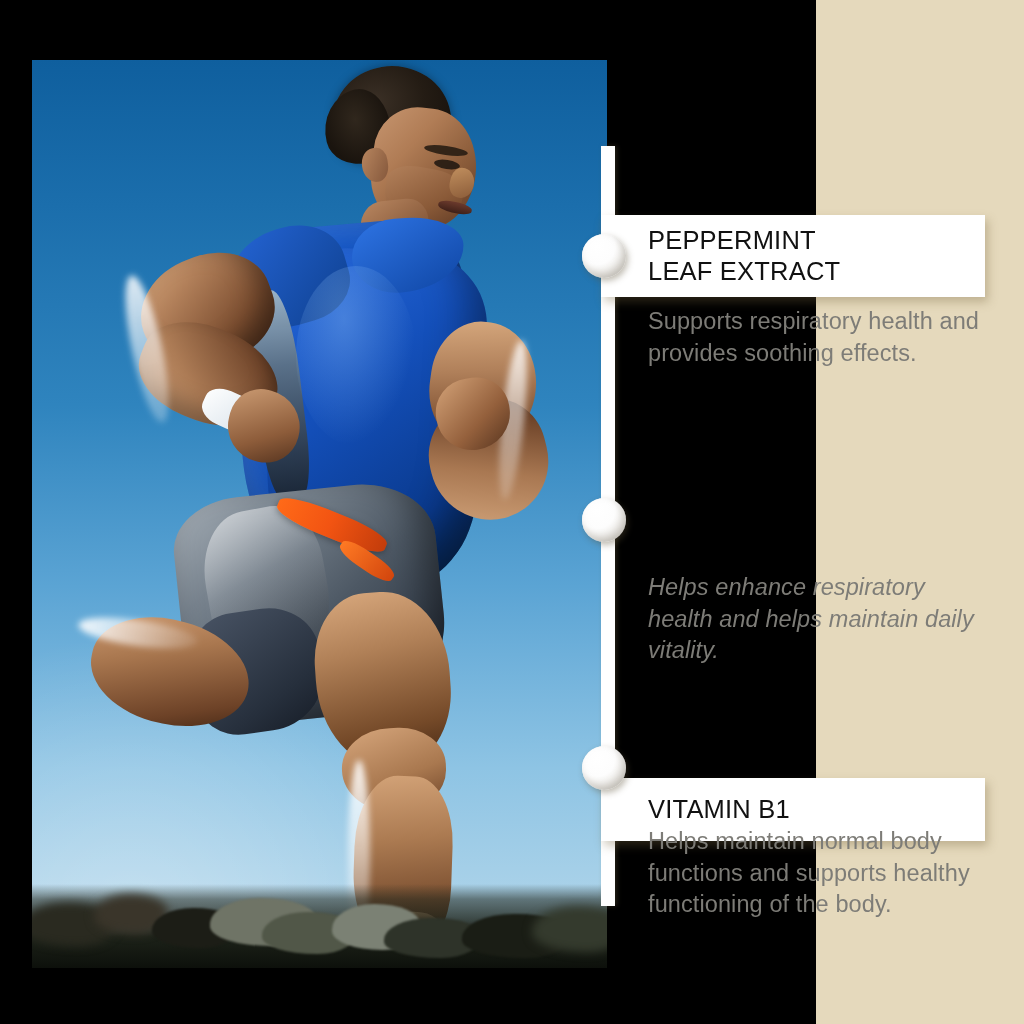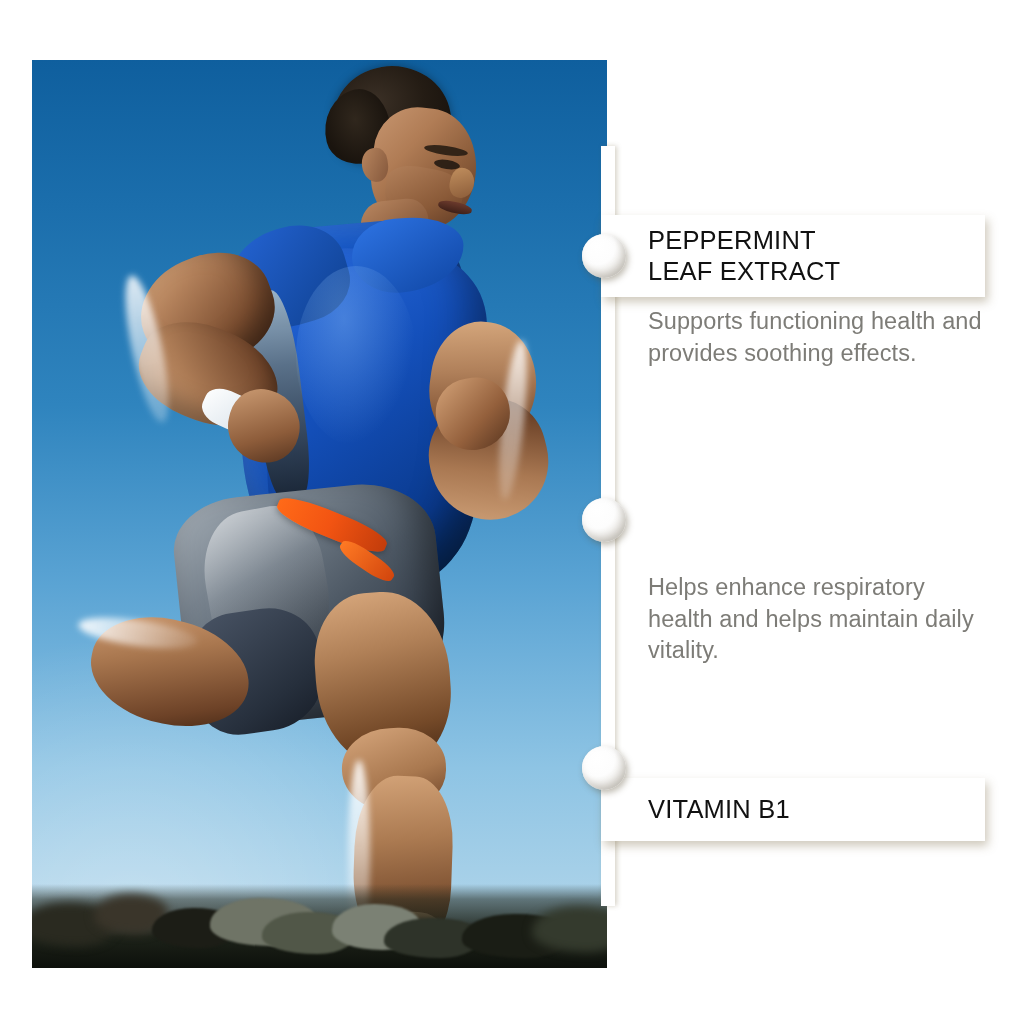--- a/index.html
+++ b/index.html
@@ -3,21 +3,21 @@
 <meta charset="utf-8">
 <style>
   html,body{margin:0;padding:0;}
   body{
     width:1024px;height:1024px;
     background:#e5d9bc;
     font-family:"Liberation Sans", sans-serif;
     overflow:hidden;
     position:relative;
   }
-  #stage{position:absolute;left:0;top:0;width:1024px;height:1024px;background:#ffffff;}
+  #stage{position:absolute;left:0;top:0;width:816px;height:1024px;background:#000000;}
 
   
   .photo{
     position:absolute;left:32px;top:60px;width:575px;height:908px;
     overflow:hidden;background:#1569a8;
   }
   .sky{
     position:absolute;inset:0;
     background:linear-gradient(180deg,#0f5f9e 0%,#1b6eac 16%,#2f84be 38%,#5ba4d4 58%,#8ec4e4 78%,#aad2e9 92%,#b6d8ec 100%);
   }
@@ -409,23 +409,24 @@
     </div>
   </div>
 
   <div class="spine"></div>
 
   <div class="card" style="top:215px;width:384px;height:82px;">
     <div class="title">PEPPERMINT
 LEAF EXTRACT</div>
   </div>
   <div class="bullet" style="left:582px;top:234px;"></div>
-  <div class="desc" style="left:648px;top:306px;width:340px;">Supports functioning health and provides soothing effects.</div>
+  <div class="desc" style="left:648px;top:306px;width:340px;">Supports respiratory health and provides soothing effects.</div>
 
   <div class="bullet" style="left:582px;top:498px;"></div>
-  <div class="desc" style="left:648px;top:572px;width:336px;">Helps enhance respiratory health and helps maintain daily vitality.</div>
+  <div class="desc" style="left:648px;top:572px;width:336px;font-style:italic;">Helps enhance respiratory health and helps maintain daily vitality.</div>
 
   <div class="card" style="top:778px;width:384px;height:63px;">
     <div class="title">VITAMIN B1</div>
   </div>
   <div class="bullet" style="left:582px;top:746px;"></div>
+  <div class="desc" style="left:648px;top:826px;width:344px;">Helps maintain normal body functions and supports healthy functioning of the body.</div>
 
 </div>
 
 </body></html>

